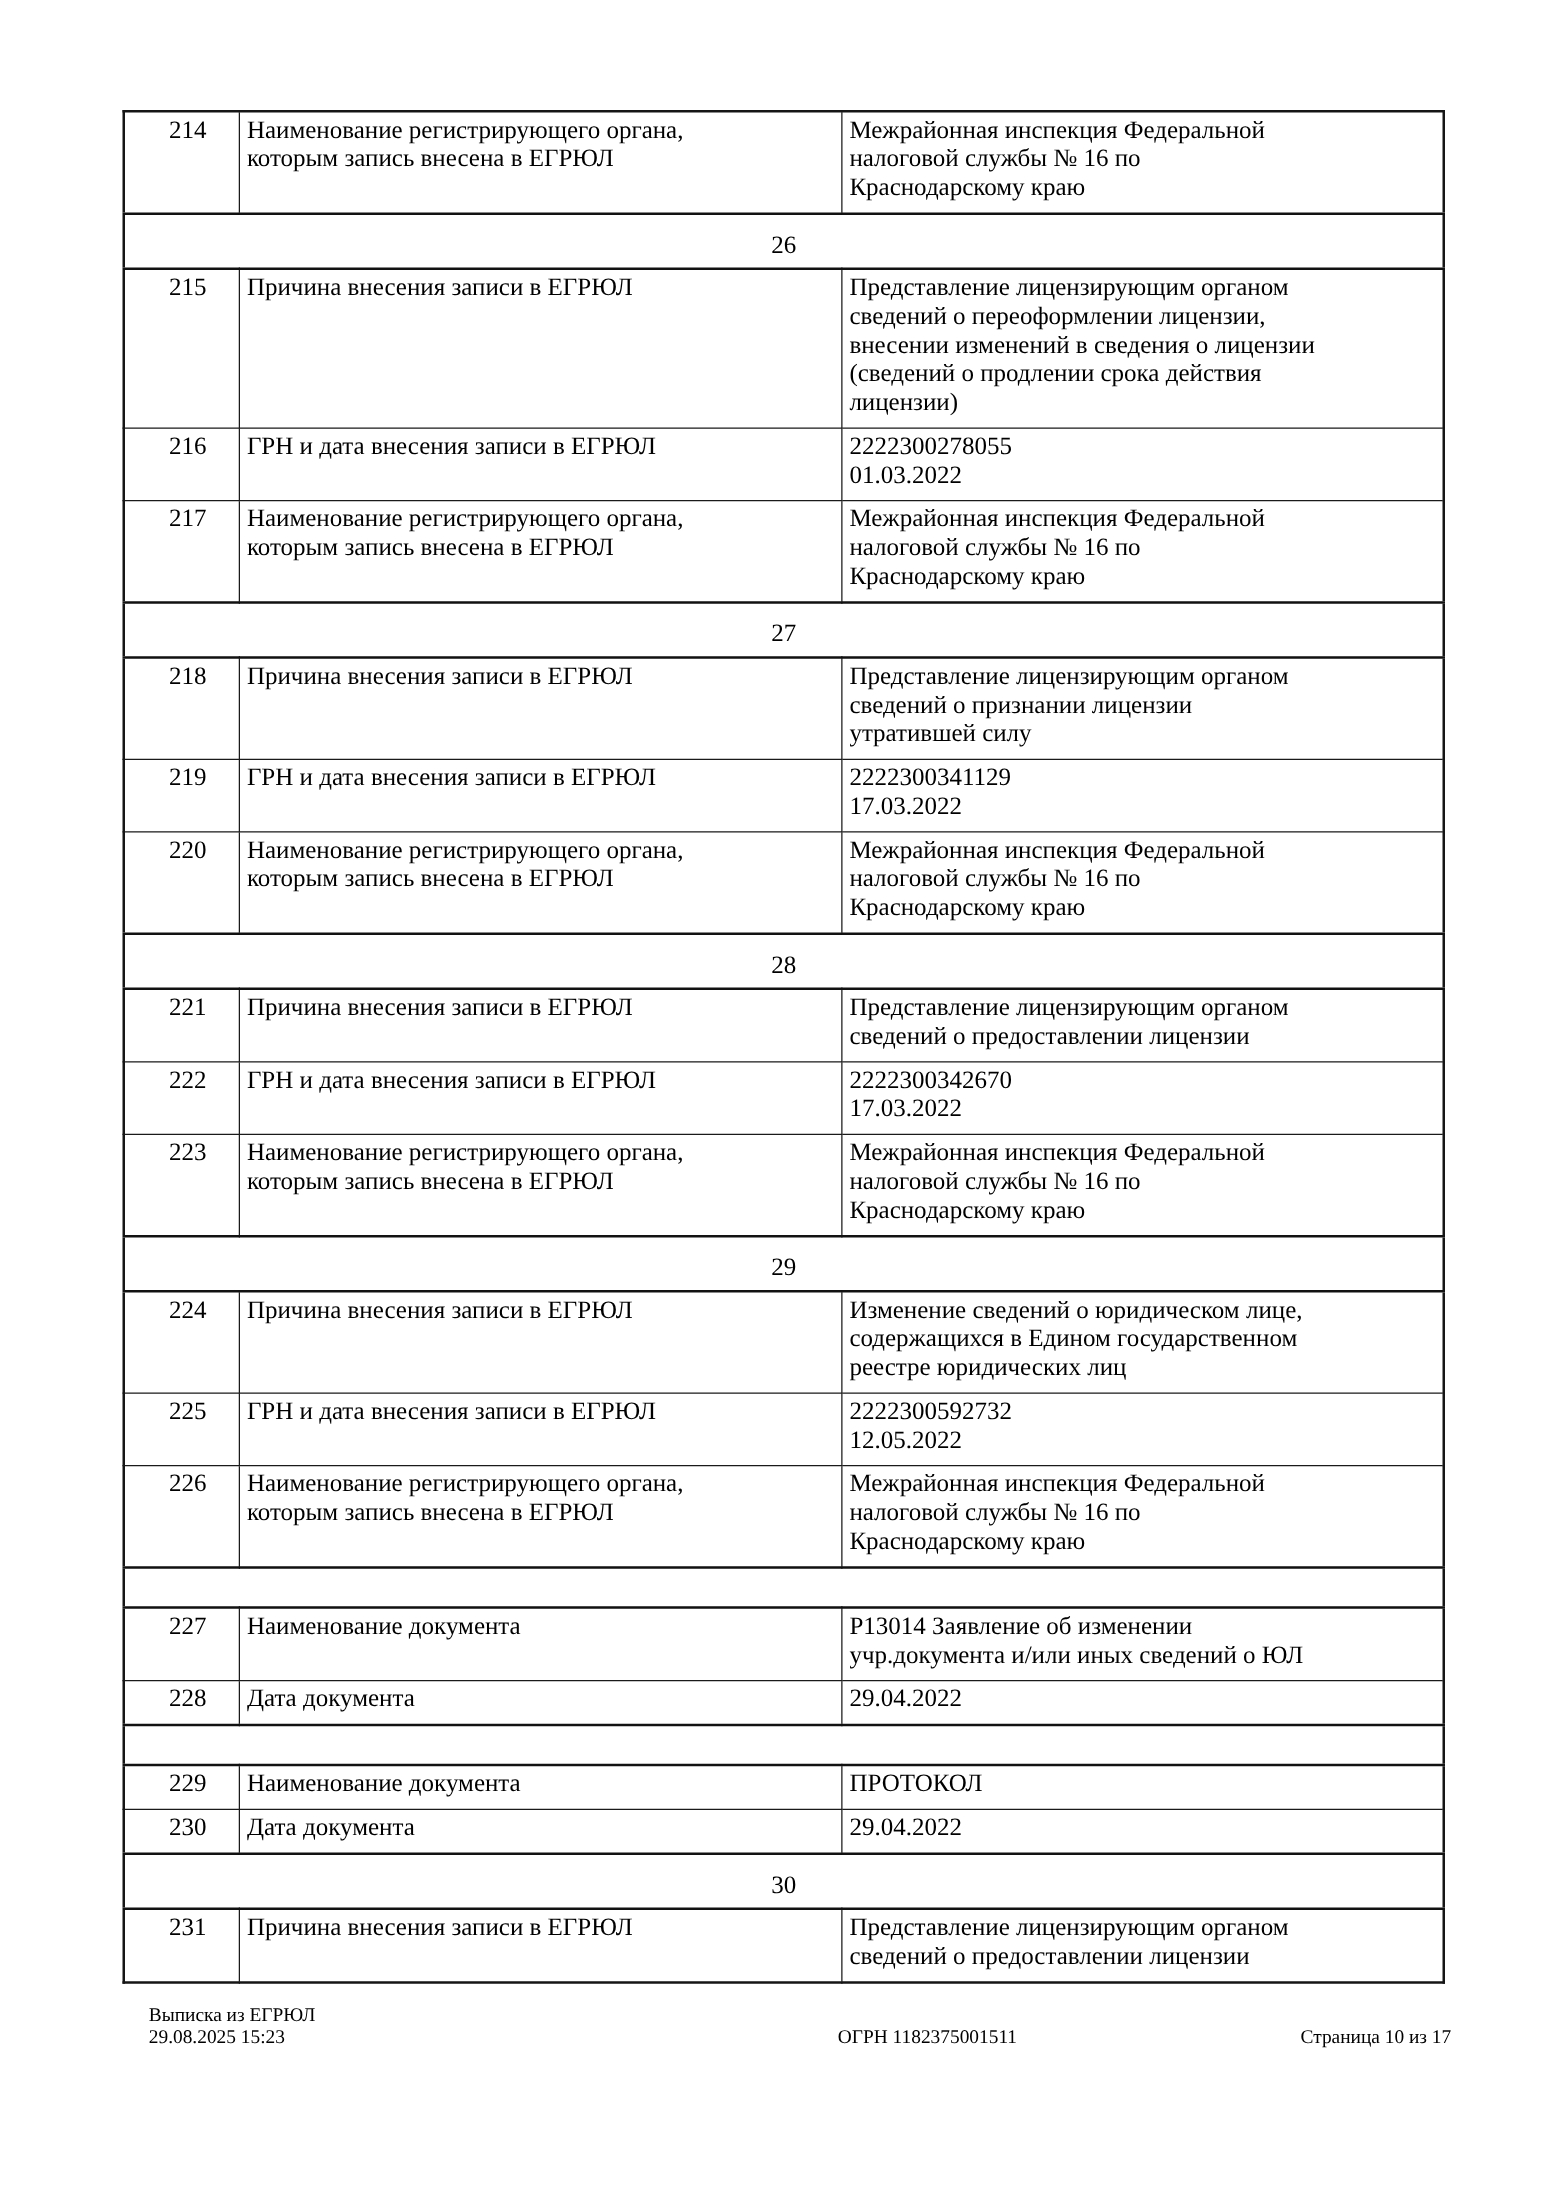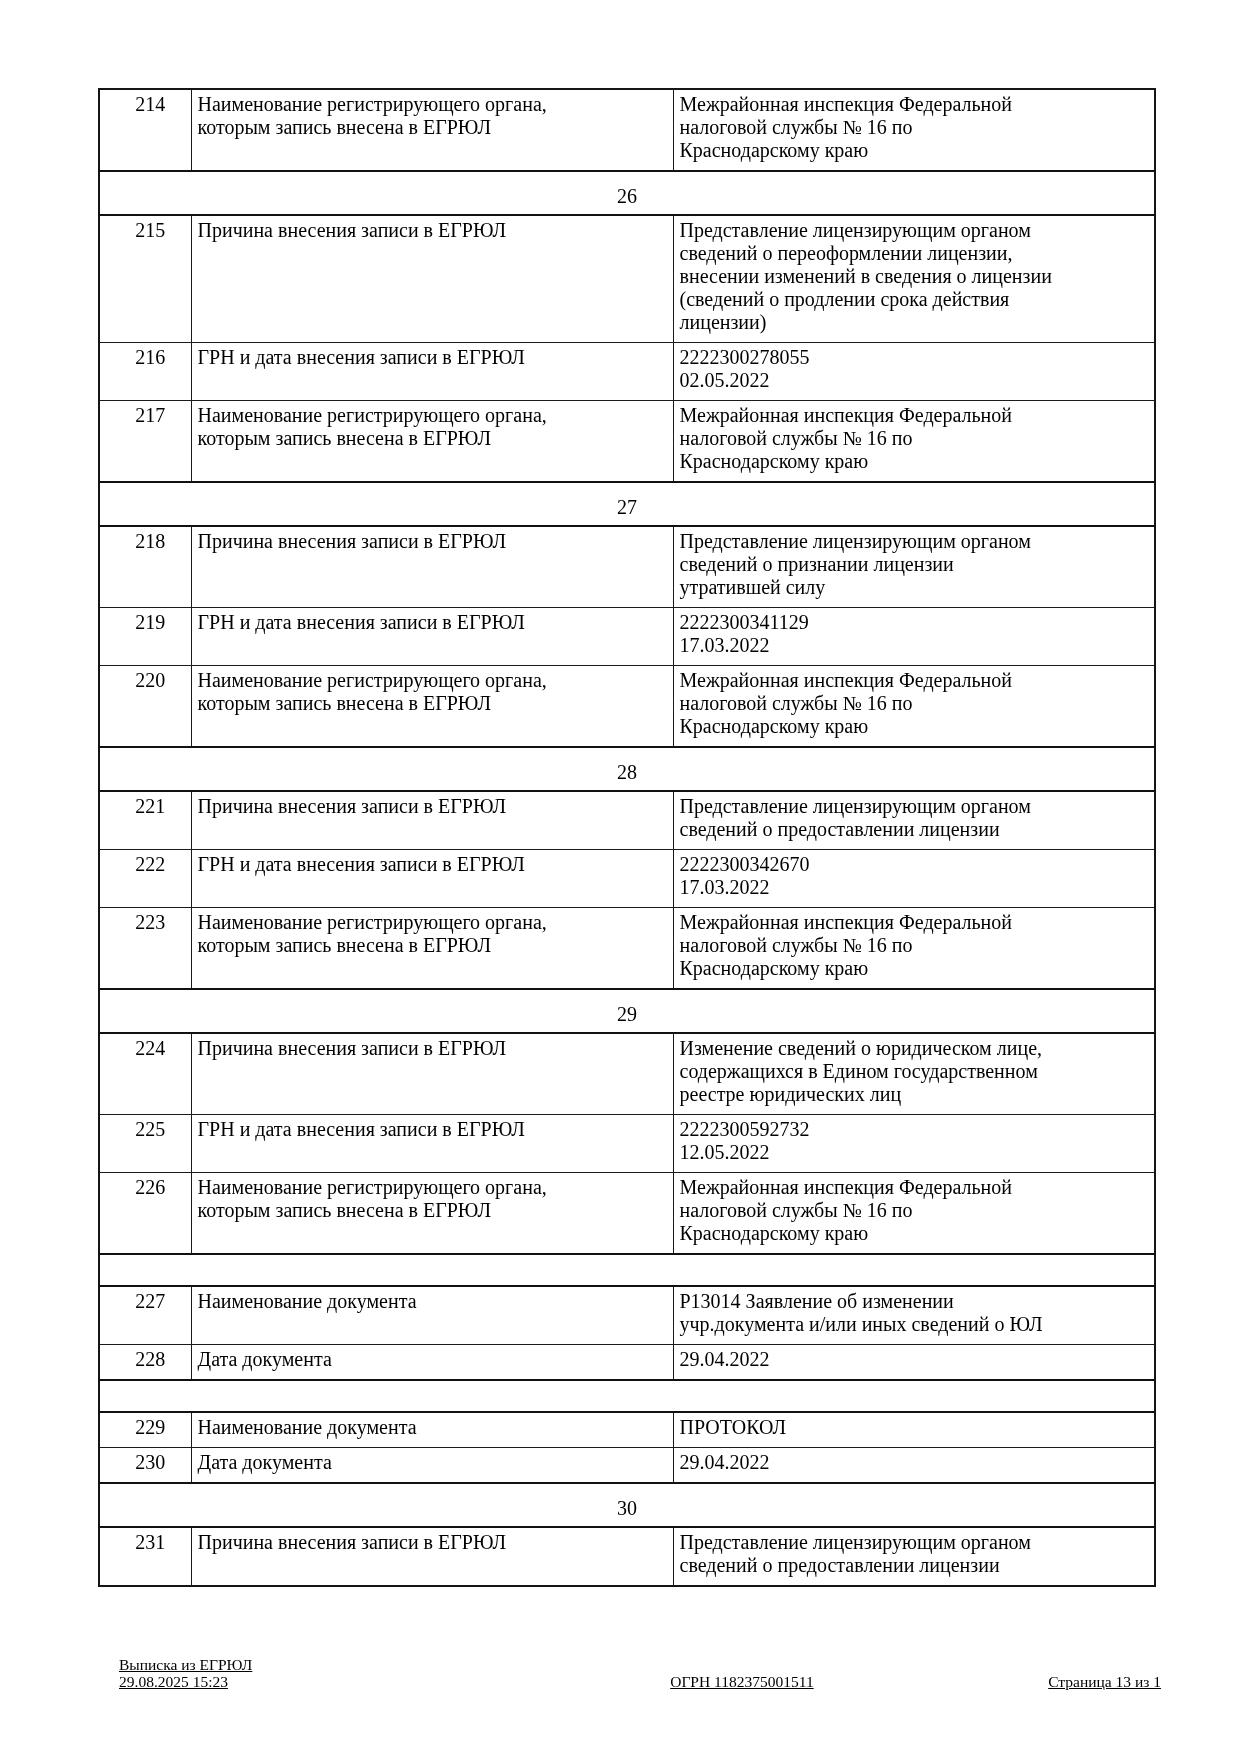--- a/index.html
+++ b/index.html
@@ -57,27 +57,26 @@
     padding:0;
   }
   tr.subheader td.sub {
     padding:5px 6px 9px 6px;
   }
 
   
   .footer {
     position:absolute;
     left:119px;
-    top:1656px;
+    top:1604px;
     width:1042px;
     display:flex;
     align-items:flex-end;
     font-size:15.5px;
     line-height:17px;
-    text-decoration:underline;
   }
   .footer .f-left   { flex:1 1 0; text-align:left; }
   .footer .f-center { flex:1 1 0; text-align:right; }
   .footer .f-right  { flex:1 1 0; text-align:right; }
 </style>
 </head>
 <body>
 
 <div class="page">
 
@@ -105,21 +104,21 @@
           <td class="value">Представление лицензирующим органом
 сведений о переоформлении лицензии,
 внесении изменений в сведения о лицензии
 (сведений о продлении срока действия
 лицензии)</td>
         </tr>
         <tr class="field">
           <td class="num">216</td>
           <td class="label">ГРН и дата внесения записи в ЕГРЮЛ</td>
           <td class="value">2222300278055
-02.05.2022</td>
+01.03.2022</td>
         </tr>
         <tr class="field">
           <td class="num">217</td>
           <td class="label">Наименование регистрирующего органа,
 которым запись внесена в ЕГРЮЛ</td>
           <td class="value">Межрайонная инспекция Федеральной
 налоговой службы № 16 по
 Краснодарскому краю</td>
         </tr>
         <tr class="section">
@@ -231,16 +230,16 @@
         </tr>
       </tbody>
   </table>
 
   <div class="footer">
     <div class="f-left">
       <div>Выписка из ЕГРЮЛ</div>
       <div>29.08.2025 15:23</div>
     </div>
     <div class="f-center">ОГРН 1182375001511</div>
-    <div class="f-right">Страница 13 из 1</div>
+    <div class="f-right">Страница 10 из 17</div>
   </div>
 
 </div>
 
 </body></html>

